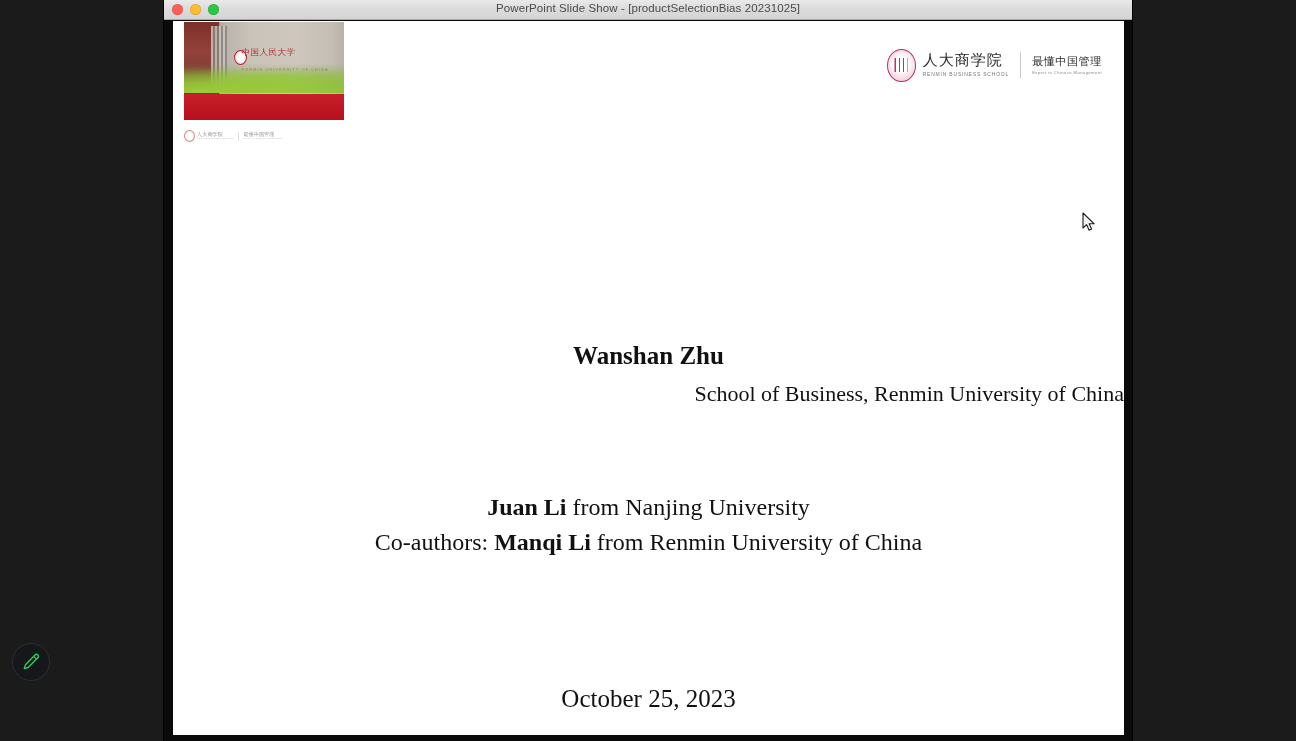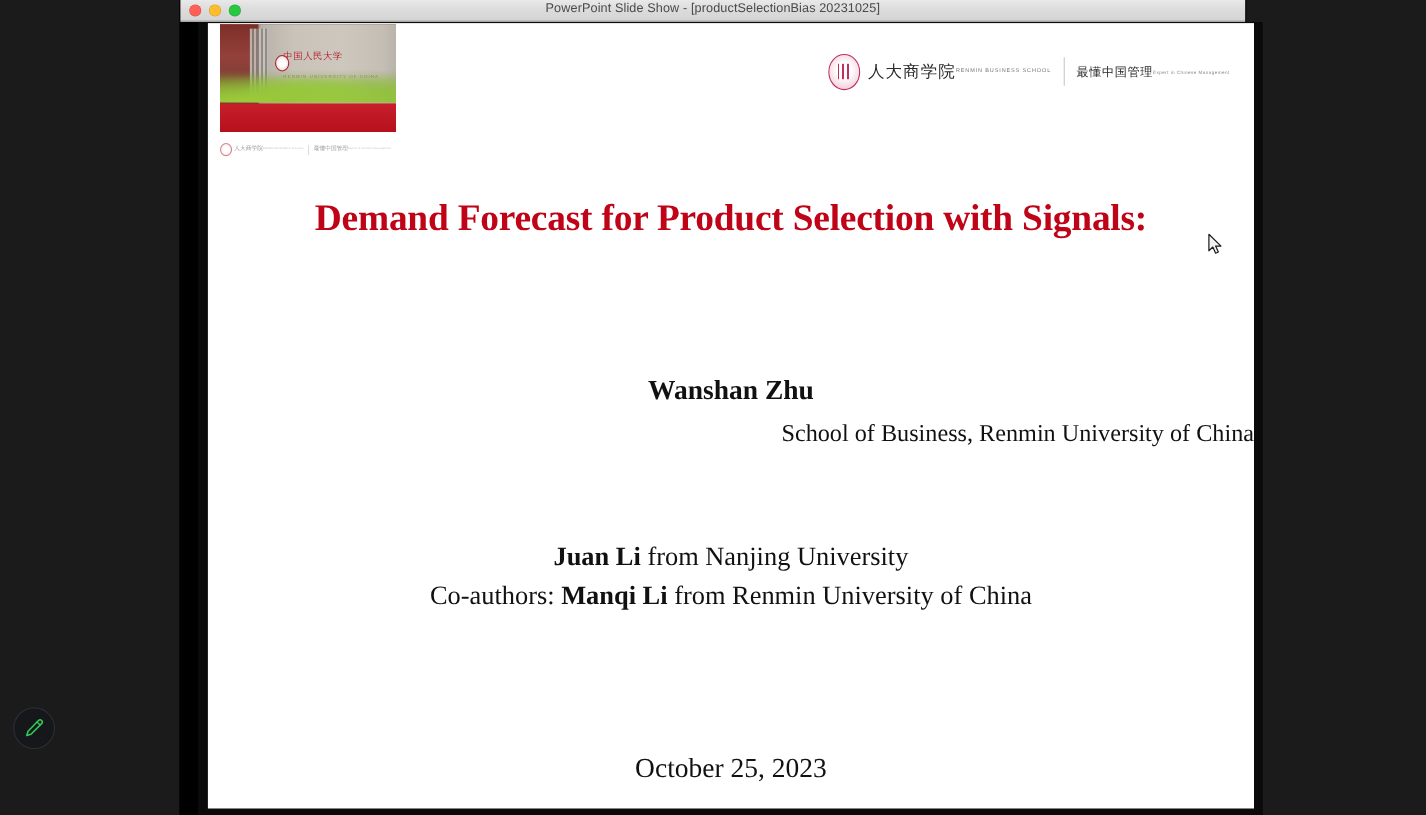--- a/index.html
+++ b/index.html
@@ -60,21 +60,21 @@
     left: 0; right: 0; top: 2px;
     text-align: center;
     font-size: 11.5px;
     color: #4a4a4a;
     letter-spacing: 0.1px;
     font-family: "Liberation Sans", sans-serif;
   }
 
   .window-body {
     position: absolute;
-    top: 20px; left: 16px;
+    top: 20px; left: 0;
     width: 968px;
     height: 721px;
     background: #0a0a0a;
   }
 
   
   .slide {
     position: absolute;
     left: 9px;
     top: 1px;
@@ -244,21 +244,21 @@
     letter-spacing: .6px;
     white-space: nowrap;
   }
   .brand-tag-en {
     font-size: 4.2px;
     color: #8a8a8a;
     letter-spacing: .4px;
     margin-top: 3px;
     white-space: nowrap;
   }
-  .brand-col { display: flex; flex-direction: row; justify-content: center; }
+  .brand-col { display: flex; flex-direction: column; justify-content: center; }
 
   
   .slide-title {
     position: absolute;
     left: 0; right: 0;
     top: 156px;
     text-align: center;
     color: #C00418;
     font-family: "Liberation Serif", "DejaVu Serif", serif;
     font-weight: bold;
@@ -399,21 +399,20 @@
             <span class="brand-en">RENMIN BUSINESS SCHOOL</span>
           </span>
           <span class="brand-sep"></span>
           <span class="brand-col">
             <span class="brand-tag-cn">最懂中国管理</span>
             <span class="brand-tag-en">Expert in Chinese Management</span>
           </span>
         </div>
 
         <div class="slide-title">
-          <div>Demand Forecast for Product Selection with Signals:</div>
         </div>
 
         <div class="presenter">Wanshan Zhu</div>
         <div class="affiliation">School of Business, Renmin University of China</div>
 
         <div class="coauthors">
           <div>
             <b>Juan Li</b>
             <span>from Nanjing University</span>
           </div>

